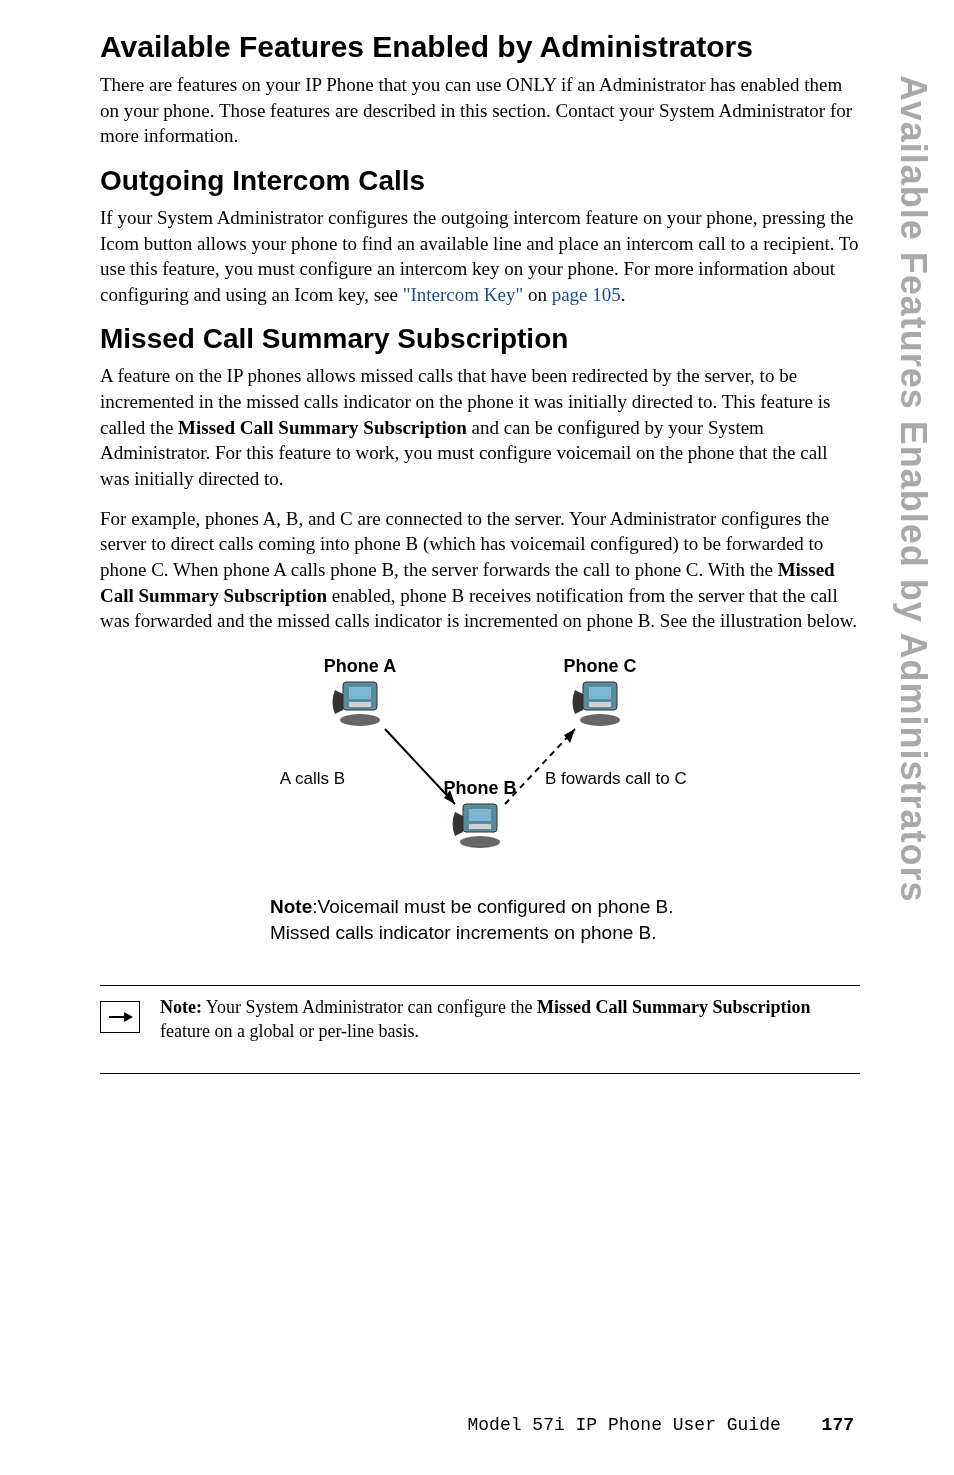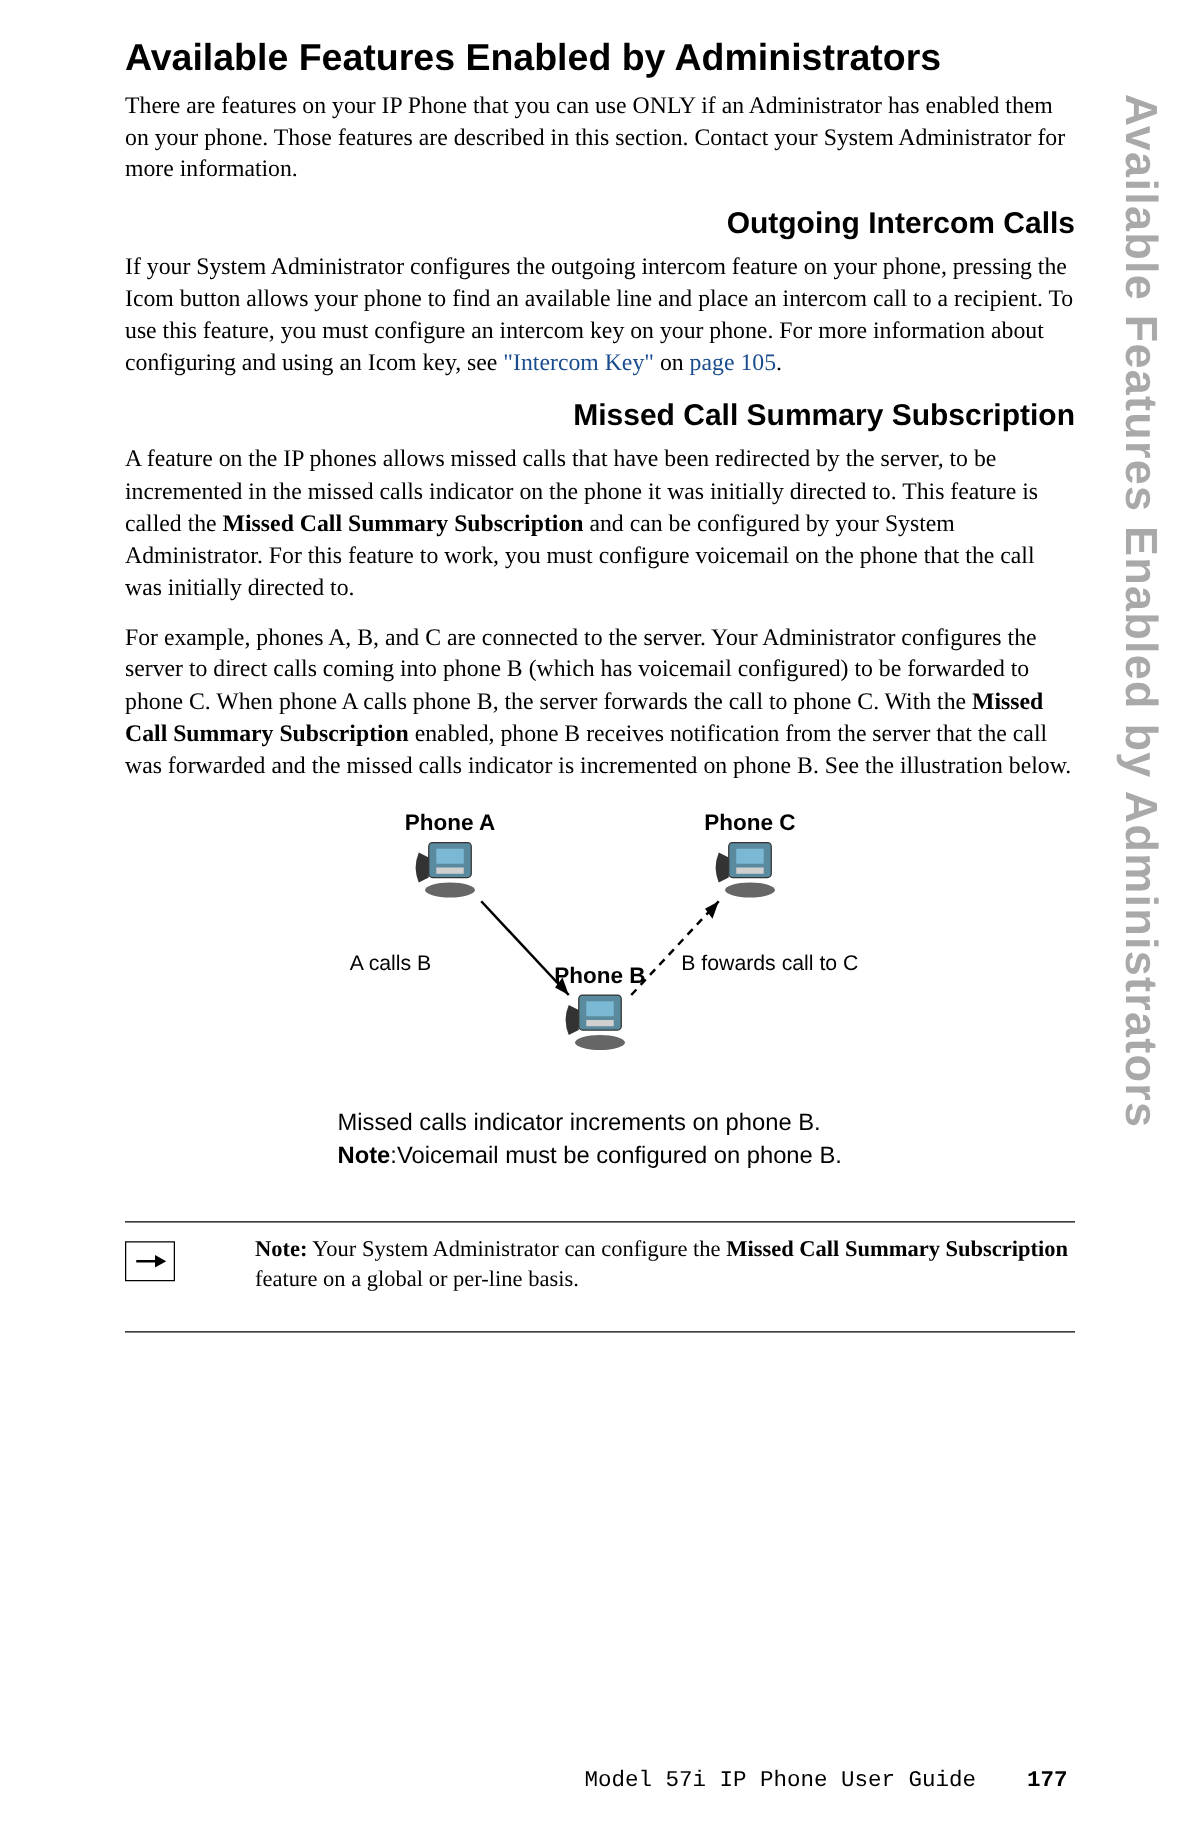--- a/index.html
+++ b/index.html
@@ -17,26 +17,25 @@
     }
     .main-heading {
       font-family: 'Segoe UI', Arial, sans-serif;
       font-size: 30px;
       font-weight: 600;
       margin-bottom: 8px;
       color: #000;
     }
     .sub-heading {
       font-family: 'Segoe UI', Arial, sans-serif;
-      font-size: 24px;
+      font-size: 28px;
       font-weight: 600;
       margin-top: 16px;
       margin-bottom: 8px;
       color: #000;
-      text-align: right;
     }
     .body-text {
       font-size: 19px;
       line-height: 1.35;
       color: #000;
       margin-bottom: 14px;
     }
     .link {
       color: #1a4d8f;
     }
@@ -75,21 +74,20 @@
       height: 32px;
       display: flex;
       align-items: center;
       justify-content: center;
       margin-top: 5px;
       flex-shrink: 0;
     }
     .note-text {
       font-size: 18px;
       line-height: 1.3;
-      margin-left: 44px;
     }
     .side-tab {
       position: absolute;
       right: 20px;
       top: 75px;
       writing-mode: vertical-rl;
       font-family: Arial, Helvetica, sans-serif;
       font-size: 36px;
       font-weight: bold;
       color: #a9a9a9;
@@ -174,24 +172,24 @@
       <polygon points="225,150 214,144 220,136" fill="#000"></polygon>
 
       <line x1="275" y1="150" x2="345" y2="75" stroke="#000" stroke-width="2" stroke-dasharray="6,5"></line>
       <polygon points="345,75 334,81 340,89" fill="#000"></polygon>
 
       <text x="115" y="130" font-family="Arial" font-size="17" text-anchor="end">A calls B</text>
       <text x="315" y="130" font-family="Arial" font-size="17" text-anchor="start">B fowards call to C</text>
     </svg>
 
     <div class="diagram-caption">
-      <div>Missed calls indicator increments on phone B.</div>
       <div>
         <span class="bold">Note</span><span>:Voicemail must be configured on phone B.</span>
       </div>
+      <div>Missed calls indicator increments on phone B.</div>
     </div>
   </div>
 
   <div class="note-section">
     <div class="note-icon-box">
       <svg width="26" height="16" viewBox="0 0 26 16">
         <line x1="2" y1="8" x2="20" y2="8" stroke="#000" stroke-width="2"></line>
         <polygon points="26,8 17,3 17,13" fill="#000"></polygon>
       </svg>
     </div>

